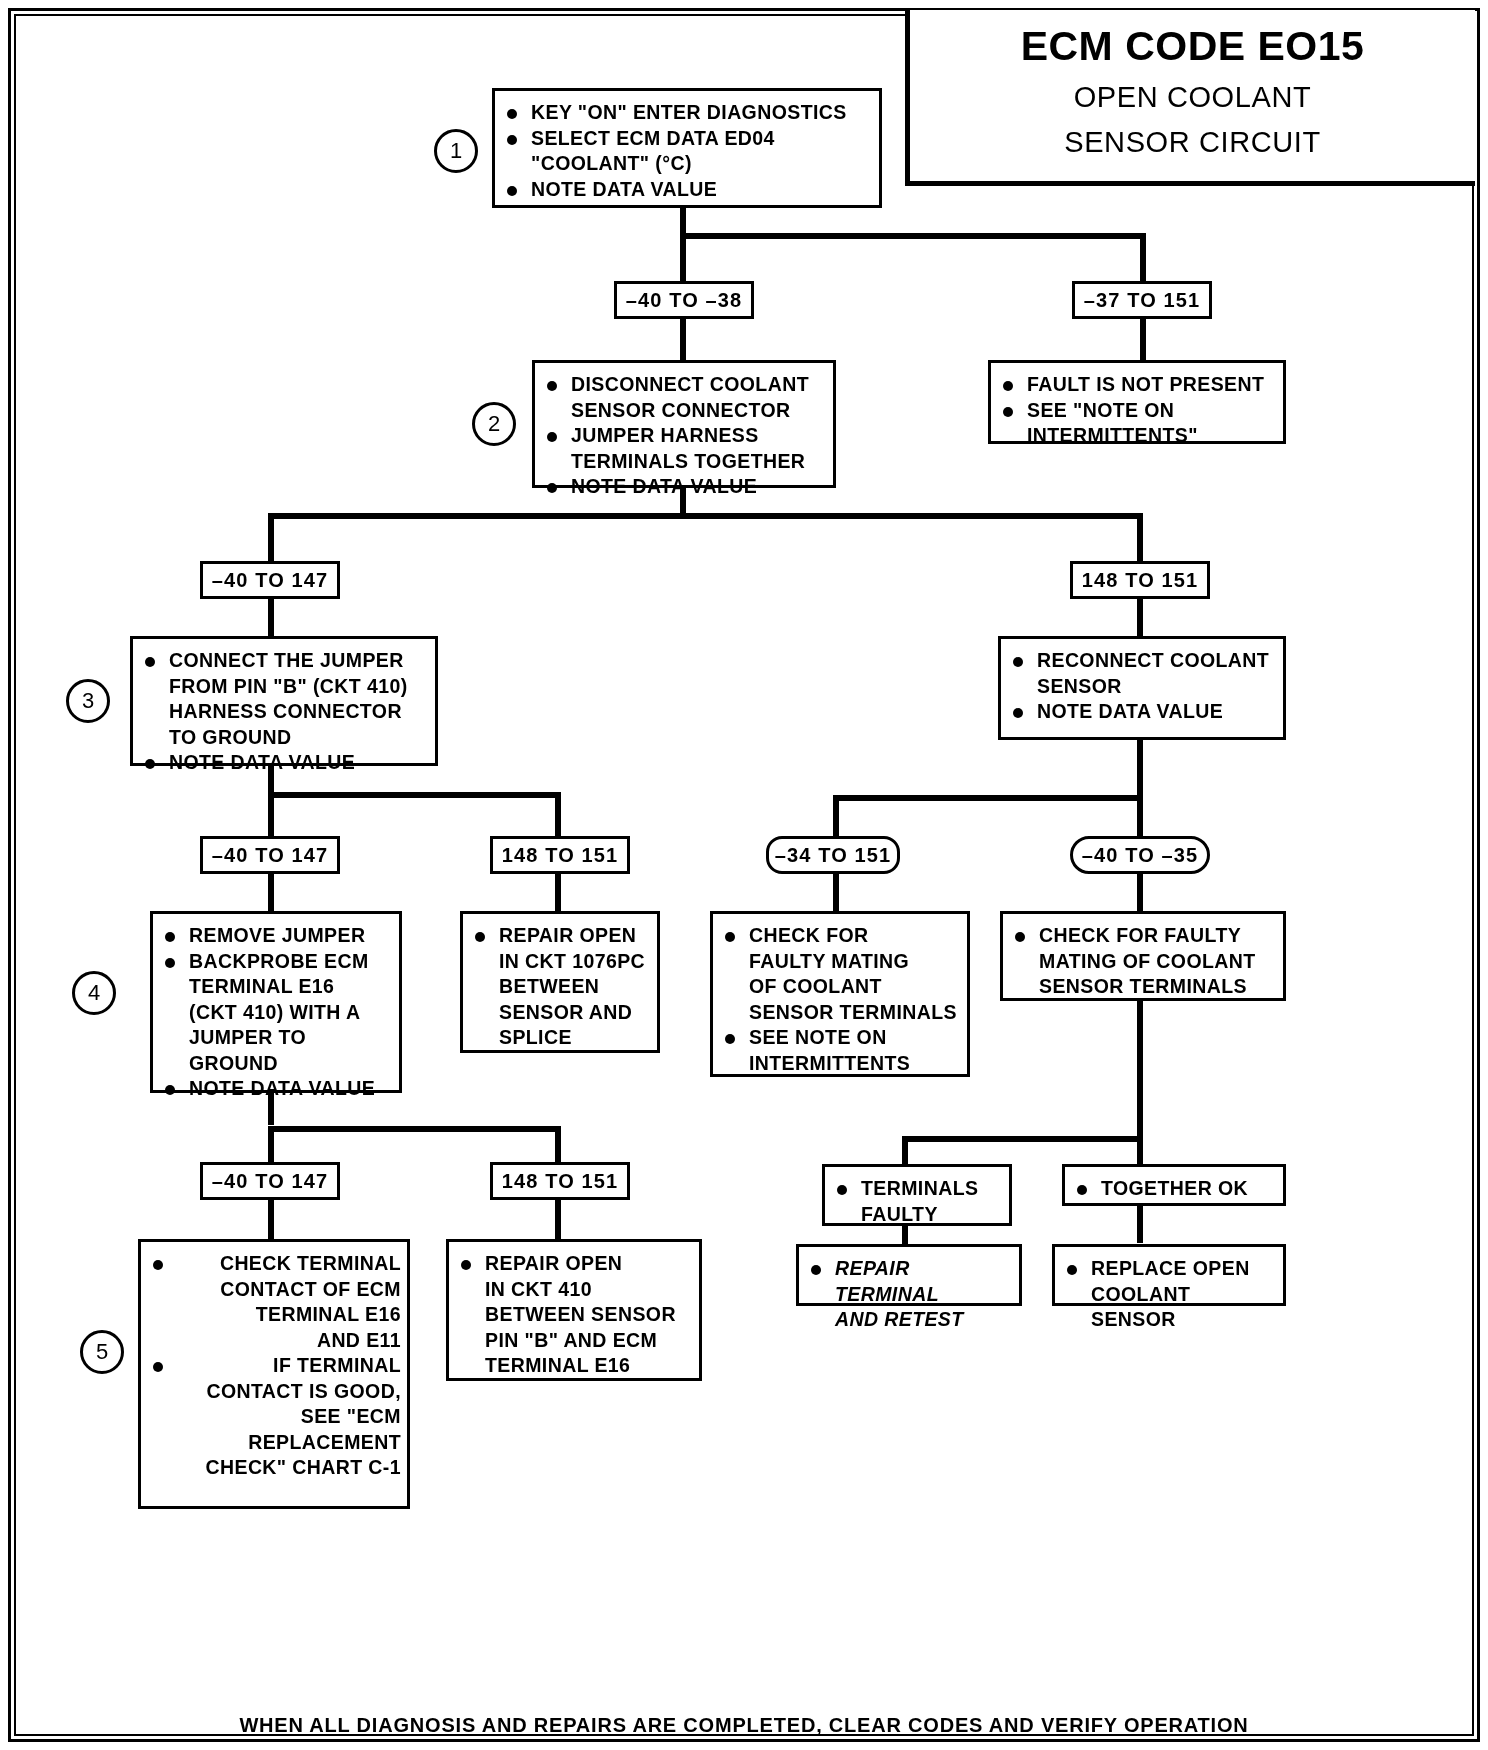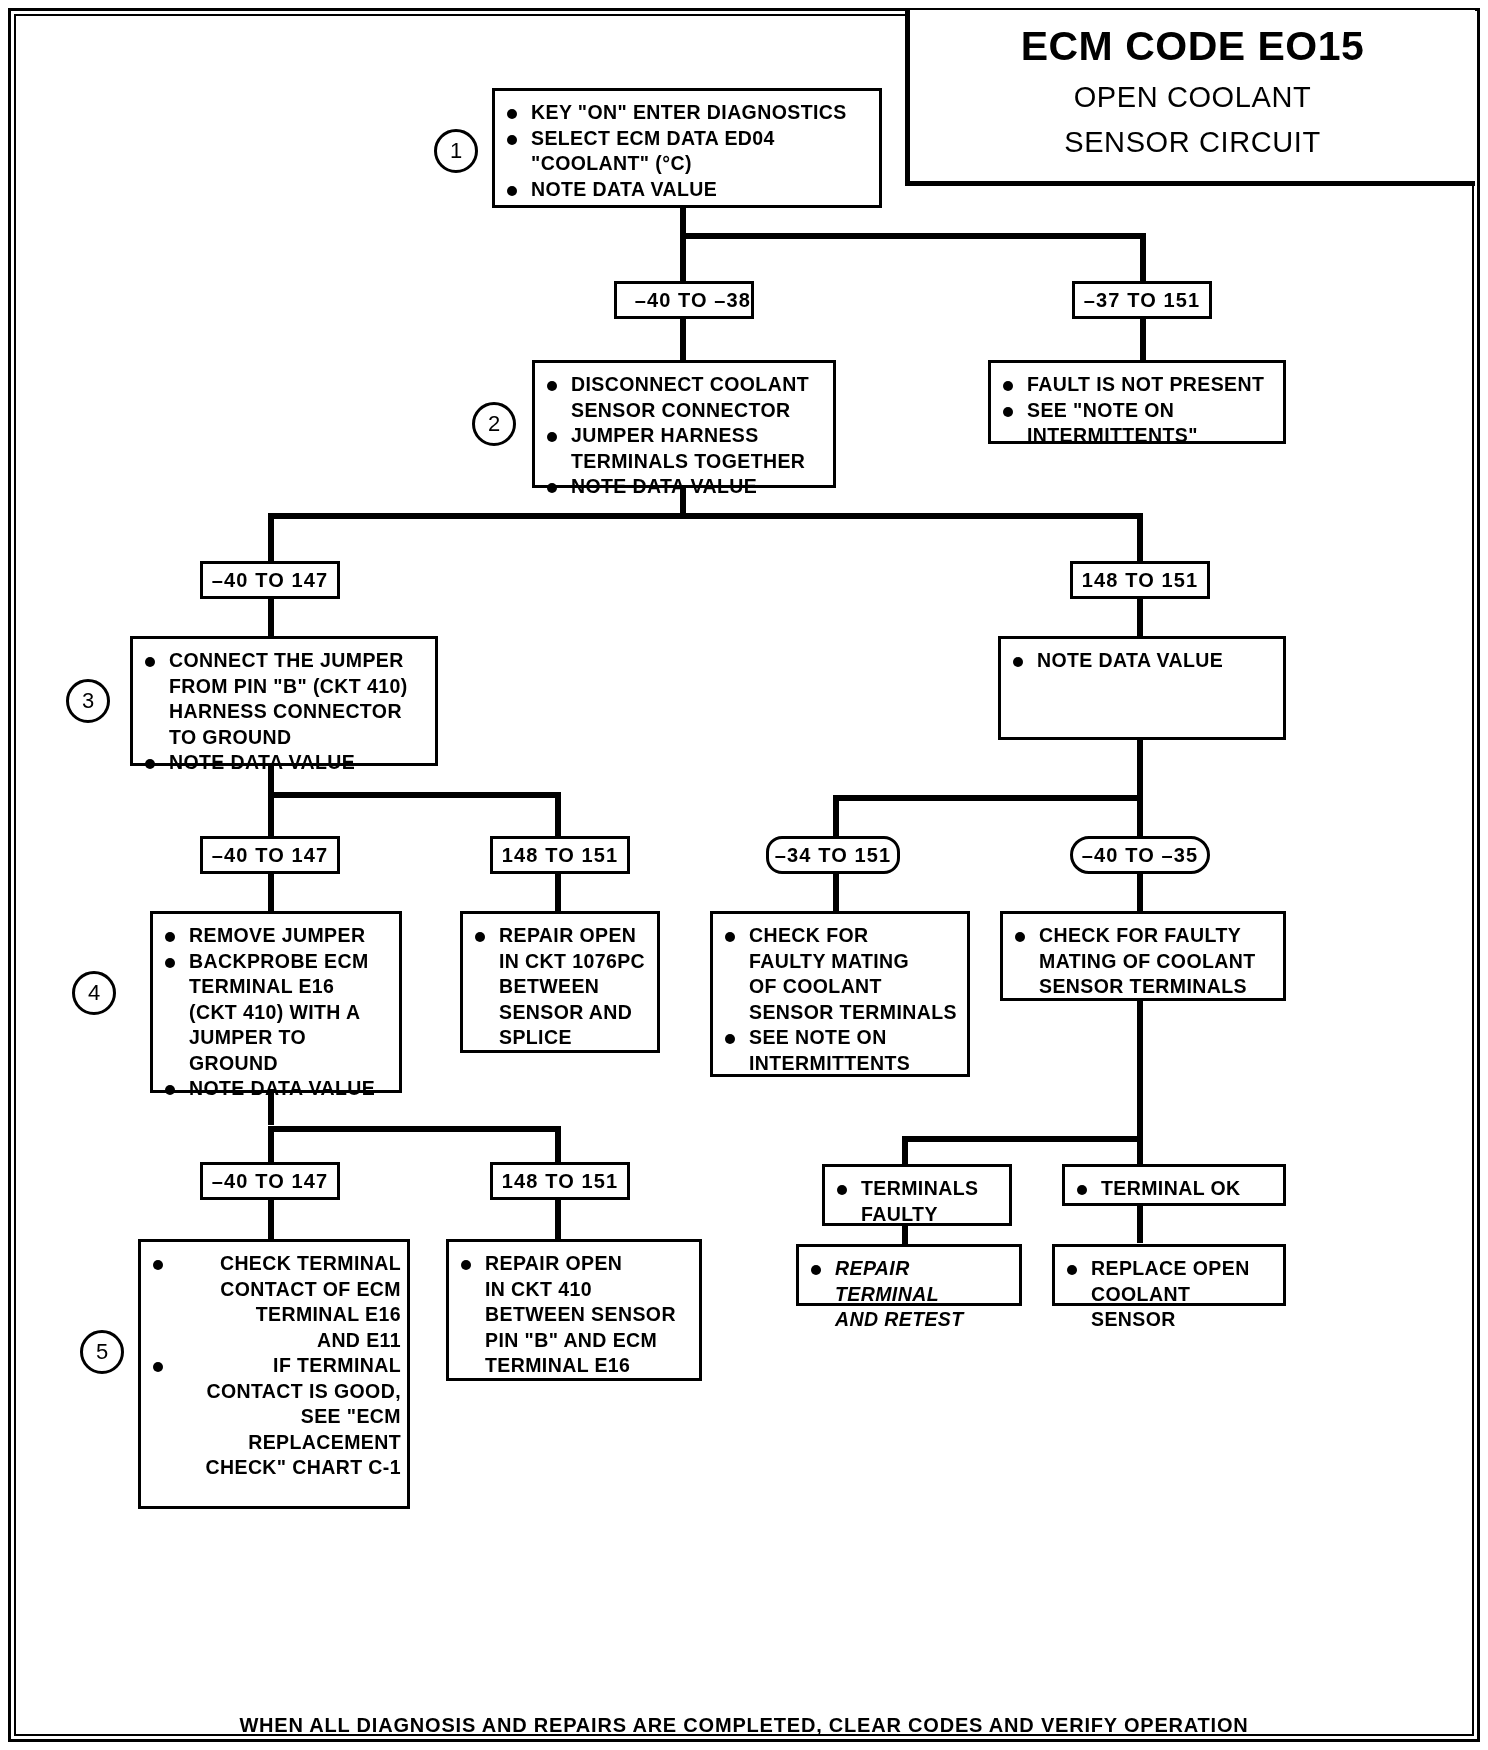--- a/index.html
+++ b/index.html
@@ -205,21 +205,21 @@
   </div>
   <div class="box" style="left:492px;top:88px;width:390px;height:120px;">
     <ul>
       <li>KEY "ON" ENTER DIAGNOSTICS</li>
       <li>SELECT ECM DATA ED04
 "COOLANT" (°C)</li>
       <li>NOTE DATA VALUE</li>
     </ul>
   </div>
 
-  <div class="vbox" style="left:614px;top:281px;width:140px;justify-content:flex-end;">
+  <div class="vbox" style="left:614px;top:281px;width:140px;">
     <span>–40 TO –38</span>
   </div>
   <div class="vbox" style="left:1072px;top:281px;width:140px;">
     <span>–37 TO 151</span>
   </div>
 
   <div class="step" style="left:472px;top:402px;">
     <span>2</span>
   </div>
   <div class="box" style="left:532px;top:360px;width:304px;height:128px;">
@@ -255,20 +255,22 @@
       <li>CONNECT THE JUMPER
 FROM PIN "B" (CKT 410)
 HARNESS CONNECTOR
 TO GROUND</li>
       <li>NOTE DATA VALUE</li>
     </ul>
   </div>
 
   <div class="box" style="left:998px;top:636px;width:288px;height:104px;">
     <ul>
+      <li>RECONNECT COOLANT
+SENSOR</li>
       <li>NOTE DATA VALUE</li>
     </ul>
   </div>
 
   <div class="vbox" style="left:200px;top:836px;width:140px;">
     <span>–40 TO 147</span>
   </div>
   <div class="vbox" style="left:490px;top:836px;width:140px;">
     <span>148 TO 151</span>
   </div>
@@ -331,21 +333,21 @@
   </div>
 
   <div class="box" style="left:822px;top:1164px;width:190px;height:62px;">
     <ul>
       <li>TERMINALS
 FAULTY</li>
     </ul>
   </div>
   <div class="box" style="left:1062px;top:1164px;width:224px;height:42px;">
     <ul>
-      <li>TERMINAL OK</li>
+      <li>TOGETHER OK</li>
     </ul>
   </div>
 
   <div class="box" style="left:796px;top:1244px;width:226px;height:62px;font-style:italic;">
     <ul>
       <li>REPAIR TERMINAL
 AND RETEST</li>
     </ul>
   </div>
   <div class="box" style="left:1052px;top:1244px;width:234px;height:62px;">

